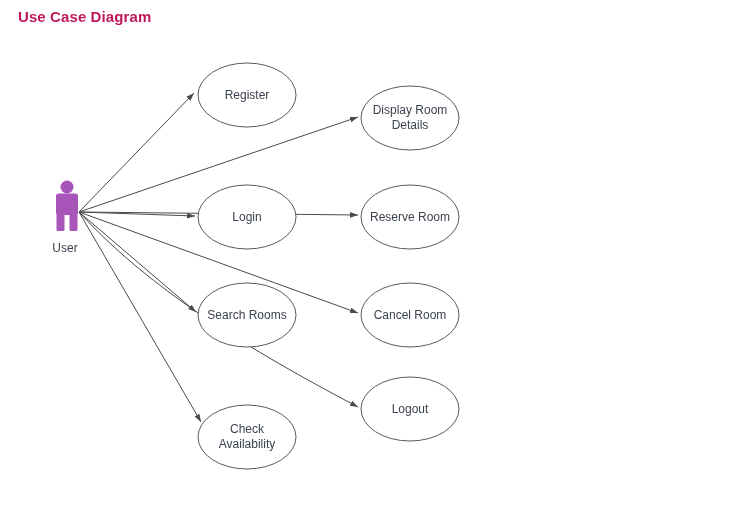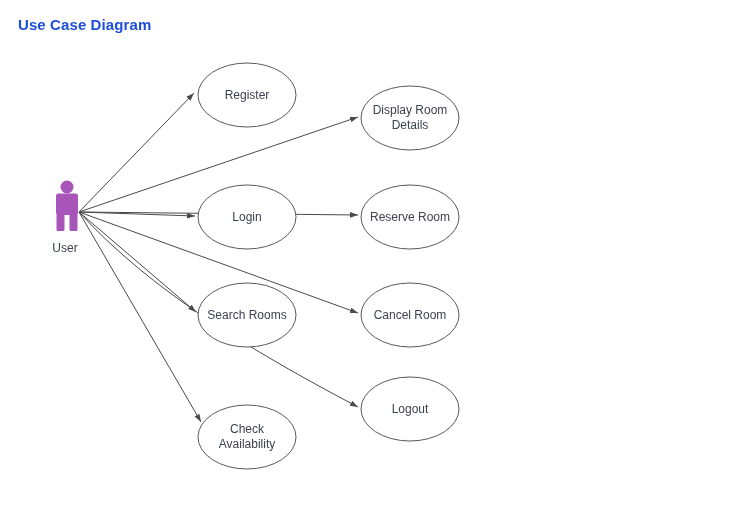--- a/index.html
+++ b/index.html
@@ -10,24 +10,24 @@
   body {
     width: 736px;
     height: 518px;
     font-family: "Liberation Sans", sans-serif;
     overflow: hidden;
     position: relative;
   }
   #page-title {
     position: absolute;
     left: 18px;
-    top: 16px;
+    top: 8px;
     font-size: 15px;
     font-weight: bold;
-    color: #1d4ed8;
+    color: #be185d;
     letter-spacing: 0.1px;
   }
   #diagram-canvas {
     position: absolute;
     left: 0;
     top: 0;
     width: 736px;
     height: 518px;
   }
   .usecase-ellipse {

